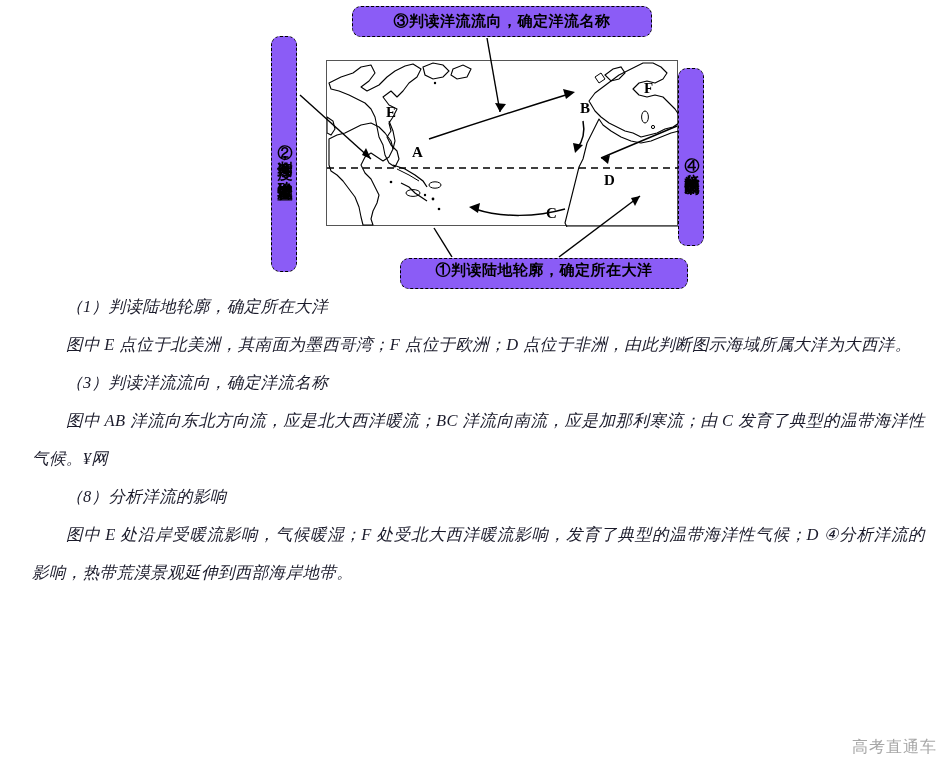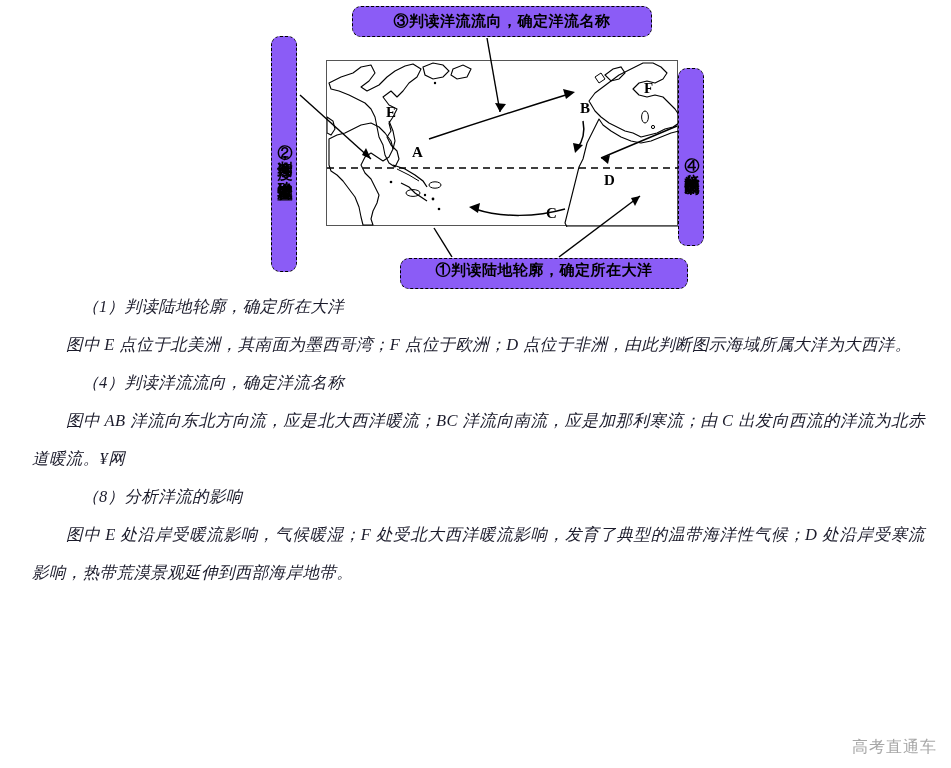--- a/index.html
+++ b/index.html
@@ -96,21 +96,20 @@
   .para.indented { text-indent: 34px; }
   .heading {
     font-family: "Liberation Serif", "DejaVu Serif", serif;
     font-size: 16.5px;
     line-height: 38px;
     color: #1b1b2b;
     padding: 0 14px 0 32px;
     text-indent: 34px;
     font-style: italic;
     letter-spacing: 0.4px;
-    margin-left: 16px;
   }
 
   #watermark {
     position: absolute;
     right: 14px;
     bottom: 10px;
     font-family: Liberation Serif, serif;
     font-size: 16px;
     color: #a6a6a6;
     letter-spacing: 1px;
@@ -220,21 +219,21 @@
     <span>④分析洋流的影响</span>
   </div>
 </div>
 
 <div id="body-text">
 
   <div class="heading">（1）判读陆地轮廓，确定所在大洋</div>
   <div class="para indented">图中 E 点位于北美洲，其南面为墨西哥湾；F 点位于欧洲；D 点位于非洲，由此判断图示海域所属大洋为大西洋。</div>
 
 
-  <div class="heading">（4）判读洋流流向，确定洋流名称</div>
-  <div class="para indented">图中 AB 洋流向东北方向流，应是北大西洋暖流；BC 洋流向南流，应是加那利寒流；由 C 出发向西流的洋流为北赤道暖流。¥网</div>
+  <div class="heading">（3）判读洋流流向，确定洋流名称</div>
+  <div class="para indented">图中 AB 洋流向东北方向流，应是北大西洋暖流；BC 洋流向南流，应是加那利寒流；由 C 发育了典型的温带海洋性气候。¥网</div>
 
   <div class="heading">（8）分析洋流的影响</div>
-  <div class="para indented">图中 E 处沿岸受暖流影响，气候暖湿；F 处受北大西洋暖流影响，发育了典型的温带海洋性气候；D 处沿岸受寒流影响，热带荒漠景观延伸到西部海岸地带。</div>
+  <div class="para indented">图中 E 处沿岸受暖流影响，气候暖湿；F 处受北大西洋暖流影响，发育了典型的温带海洋性气候；D ④分析洋流的影响，热带荒漠景观延伸到西部海岸地带。</div>
 
 </div>
 
 <div id="watermark">高考直通车</div>
 
 </body></html>

